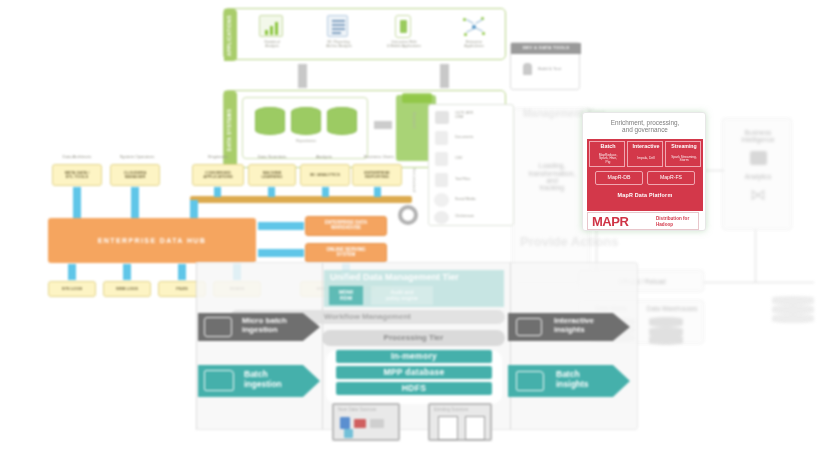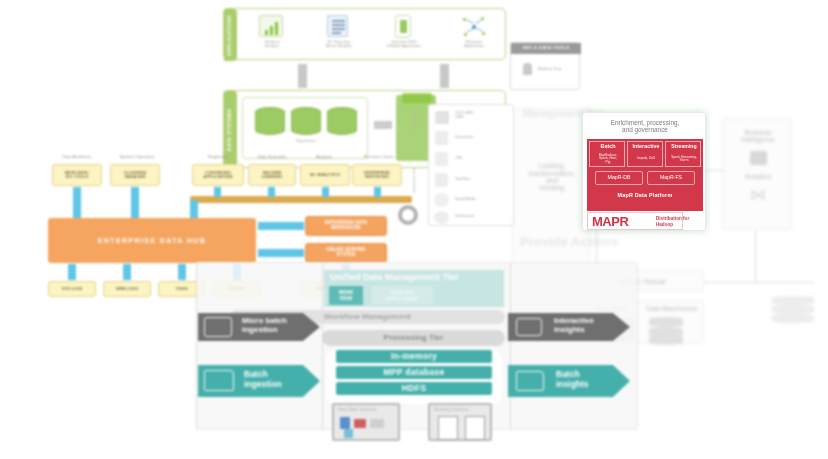--- a/index.html
+++ b/index.html
@@ -328,21 +328,21 @@
           <div class="box ctext" style="left:1px;top:9px;width:34px;height:16px;font-size:3.3px;white-space:pre-line;opacity:.9;">Spark Streaming,
 Storm</div>
         </div>
 
         <div class="box mapr-sub ctext" style="left:8px;top:32px;width:48px;height:14px;font-size:5.2px;">MapR-DB</div>
         <div class="box mapr-sub ctext" style="left:60px;top:32px;width:48px;height:14px;font-size:5.2px;">MapR-FS</div>
 
         <div class="box ctext maprtitle" style="left:0;top:50px;width:116px;height:14px;">MapR Data Platform</div>
       </div>
 
-      <div class="box" style="left:4px;top:99px;width:96px;height:18px;background:#fff;border:1px solid #e8c6cb;">
+      <div class="box" style="left:4px;top:99px;width:112px;height:18px;background:#fff;border:1px solid #e8c6cb;">
         <div class="box maprlogo" style="left:4px;top:1px;width:62px;height:16px;font-size:13px;letter-spacing:-.5px;">MAPR</div>
         <div class="box" style="left:68px;top:3px;width:46px;height:14px;color:#d3384a;font-size:4.6px;font-weight:bold;line-height:1.25;white-space:pre-line;">Distribution for
 Hadoop</div>
       </div>
     </div>
   </div>
 
 </div>
 
 </body></html>

